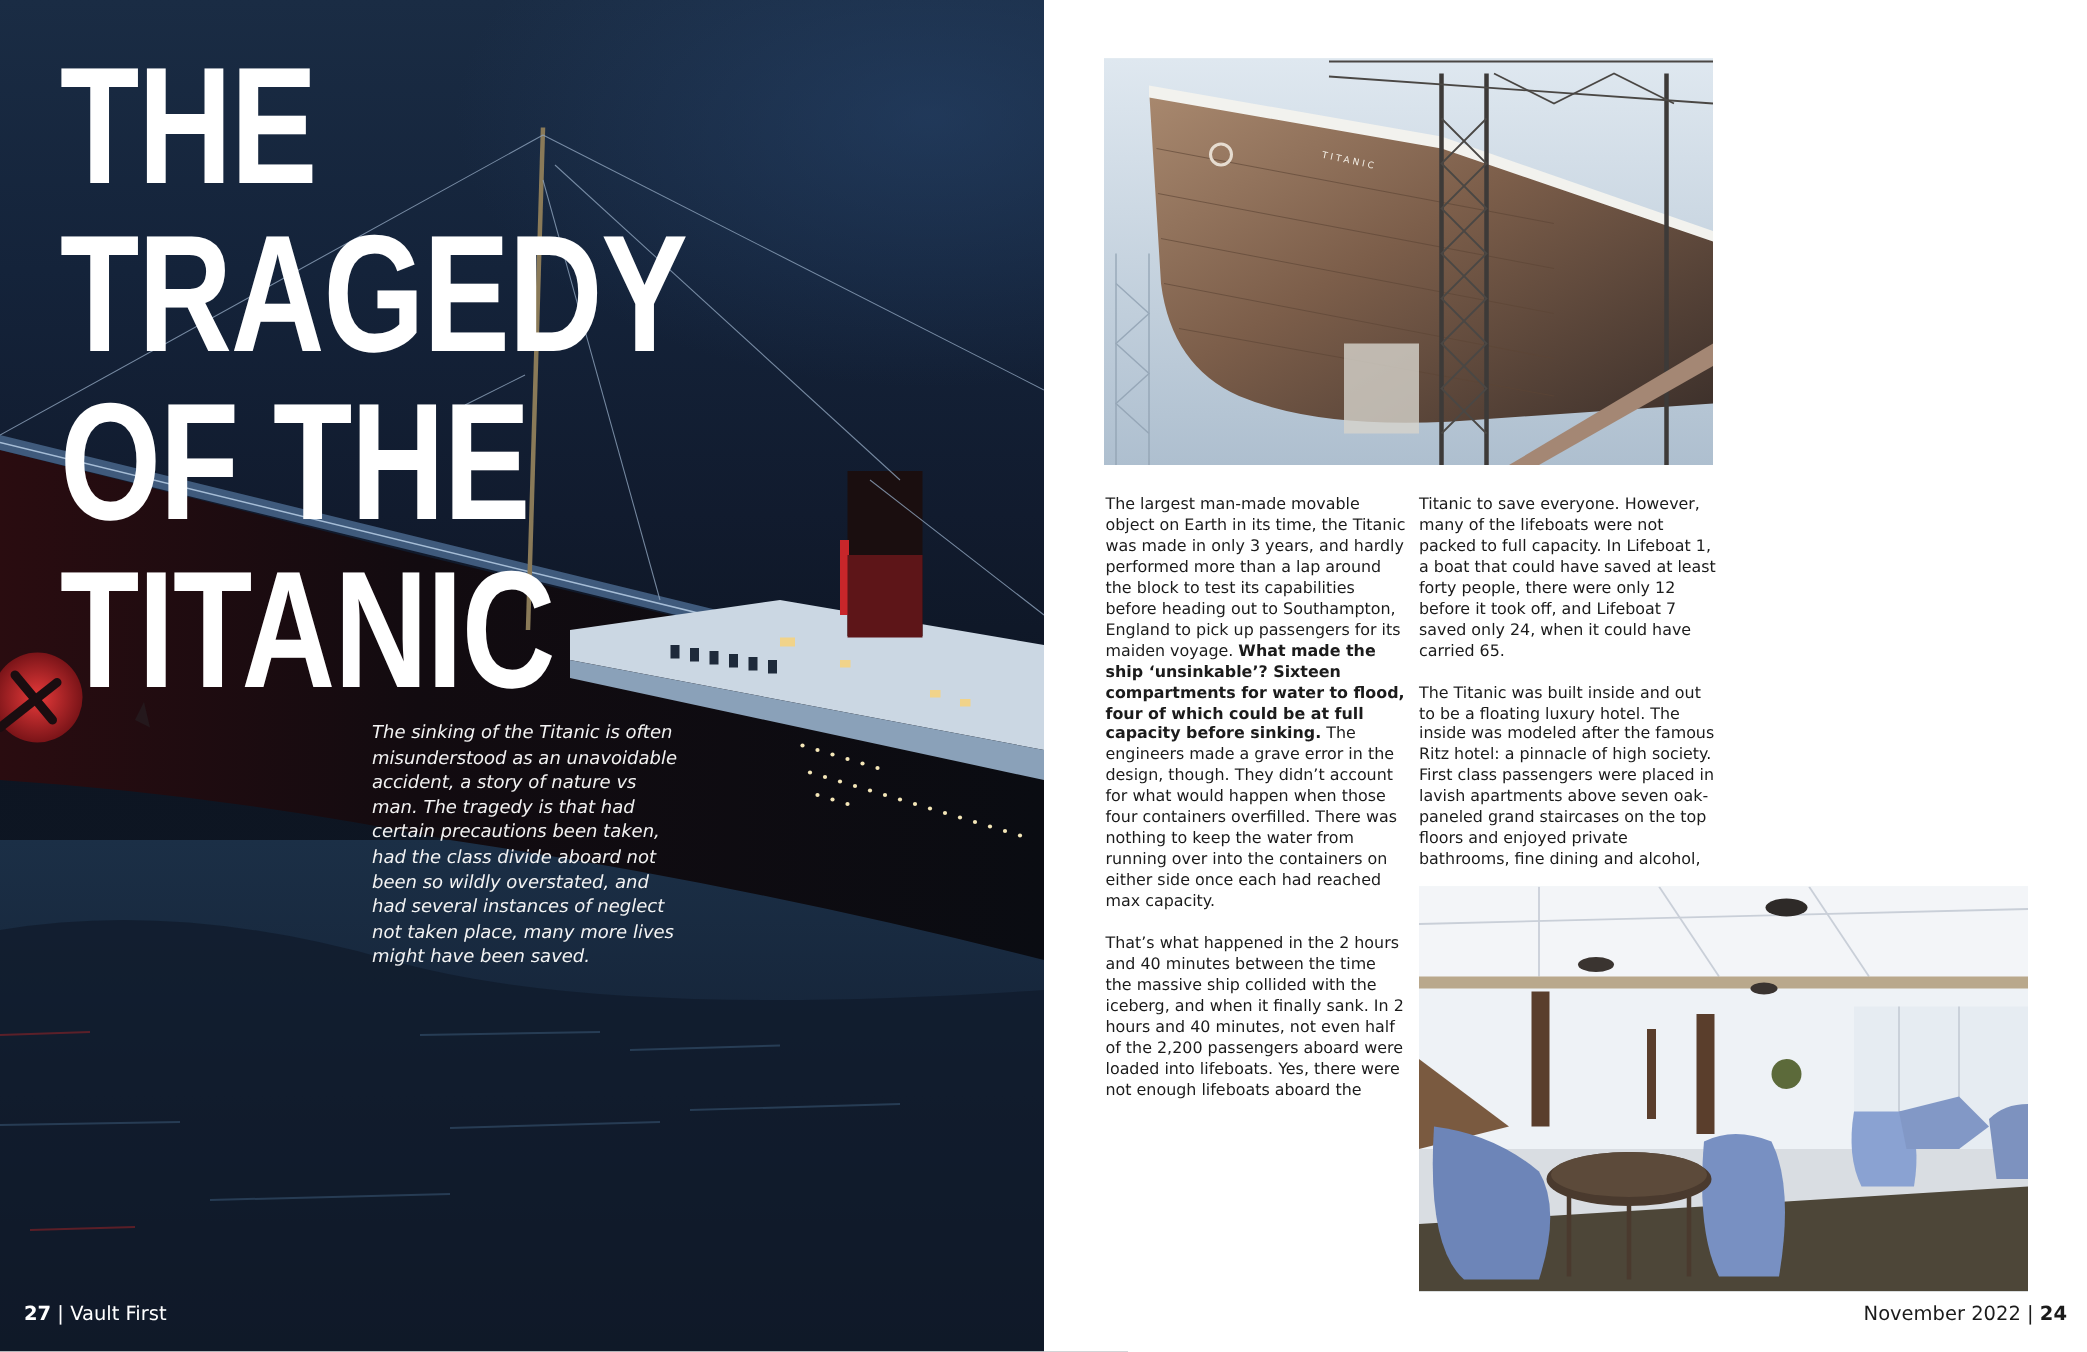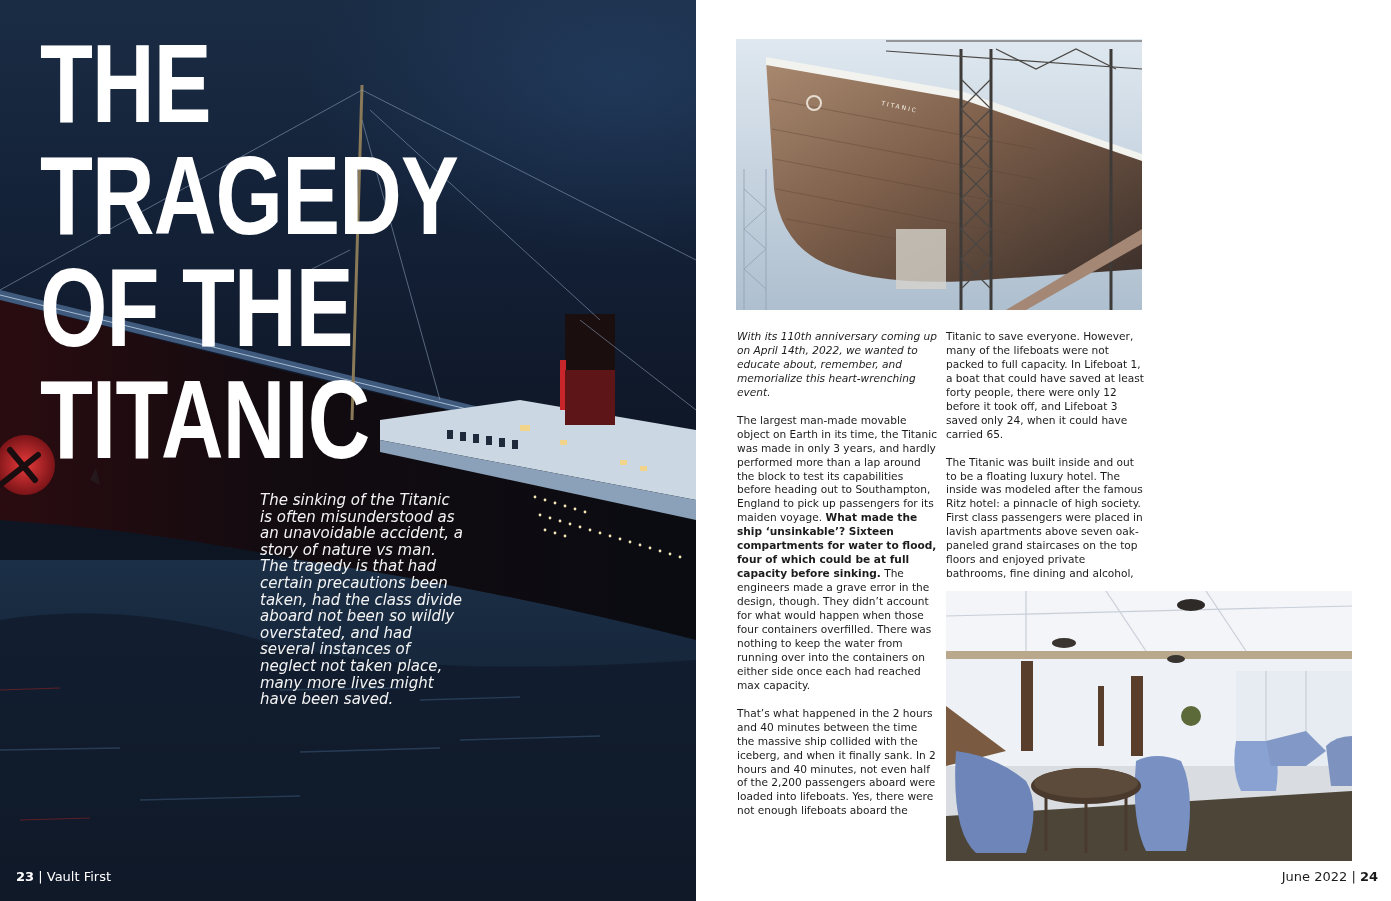--- a/index.html
+++ b/index.html
@@ -8,22 +8,22 @@
   
   .left-page { position:absolute; left:0; top:0; width:752px; height:901px; overflow:hidden;
     background: linear-gradient(180deg, #1a2c44 0%, #14233a 20%, #111b2e 38%, #0d1522 55%, #0e1623 70%, #141d2c 100%); }
   .sky-glow { position:absolute; left:300px; top:0; width:400px; height:260px;
     background: radial-gradient(ellipse at 80% 30%, rgba(40,70,110,0.55), rgba(0,0,0,0) 70%); }
   .ship-scene { position:absolute; left:0; top:0; width:696px; height:901px; }
   .title { position:absolute; left:40px; top:28px; margin:0; color:#ffffff;
     font-family:"Liberation Sans", sans-serif; font-weight:700; font-size:111px; line-height:112px;
     letter-spacing:-1px; transform:scaleX(0.78); transform-origin:left top; text-transform:uppercase; }
   .title span { display:block; white-space:nowrap; }
-  .intro { position:absolute; left:248px; top:480px; width:205px; margin:12px; color:#f3f3f3;
-    font-family:"DejaVu Sans", sans-serif; font-style:italic; font-size:15px; line-height:16.6px; }
+  .intro { position:absolute; left:248px; top:480px; width:205px; margin:0; color:#f3f3f3;
+    font-family:"DejaVu Sans", sans-serif; font-style:italic; font-size:12px; line-height:16.6px; }
   .left-footer { position:absolute; left:16px; top:869px; color:#ffffff; font-family:"DejaVu Sans", sans-serif; font-size:13px; }
   .left-footer b { font-weight:700; }
 
   
   .right-page { position:absolute; left:696px; top:0; width:695px; height:901px; background:#ffffff; }
   .photo { position:absolute; overflow:hidden; }
   .photo-ship { left:40px; top:39px; width:406px; height:271px; background:#c9d7e3; }
   .photo-lounge { left:250px; top:591px; width:406px; height:270px; background:#e9edf2; }
   .col { position:absolute; top:330px; width:200px; color:#1b1b1b; font-family:"DejaVu Sans", sans-serif;
     font-size:10.6px; line-height:13.95px; }
@@ -147,21 +147,21 @@
   <h1 class="title">
     <span>THE</span>
     <span>TRAGEDY</span>
     <span>OF THE</span>
     <span>TITANIC</span>
   </h1>
 
   <p class="intro">The sinking of the Titanic is often misunderstood as an unavoidable accident, a story of nature vs man. The tragedy is that had certain precautions been taken, had the class divide aboard not been so wildly overstated, and had several instances of neglect not taken place, many more lives might have been saved.</p>
 
   <div class="left-footer">
-    <b>23</b>
+    <b>27</b>
     <span>|</span>
     <span>Vault First</span>
   </div>
 </section>
 
 <section class="right-page">
 
   <div class="photo photo-ship">
     <svg width="406" height="271" viewBox="0 0 406 271">
       <defs>
@@ -203,27 +203,26 @@
         <line x1="8" y1="130" x2="8" y2="271"></line>
           <line x1="30" y1="130" x2="30" y2="271"></line>
         <path d="M8 150 L30 170 L8 190 L30 210 L8 230 L30 250"></path>
       </g>
       <rect x="160" y="190" width="50" height="60" fill="#d6d3cc" opacity="0.8"></rect>
       <path d="M270 271 L 406 190 L 406 205 L 290 271 Z" fill="#a48774"></path>
     </svg>
   </div>
 
   <div class="col col-1">
-    <p class="lead">With its 110th anniversary coming up on April 14th, 2022, we wanted to educate about, remember, and memorialize this heart-wrenching event.</p>
     <p><span>The largest man-made movable object on Earth in its time, the Titanic was made in only 3 years, and hardly performed more than a lap around the block to test its capabilities before heading out to Southampton, England to pick up passengers for its maiden voyage. </span><span class="strong">What made the ship ‘unsinkable’? Sixteen compartments for water to flood, four of which could be at full capacity before sinking.</span><span> The engineers made a grave error in the design, though. They didn’t account for what would happen when those four containers overfilled. There was nothing to keep the water from running over into the containers on either side once each had reached max capacity.</span></p>
     <p>That’s what happened in the 2 hours and 40 minutes between the time the massive ship collided with the iceberg, and when it finally sank. In 2 hours and 40 minutes, not even half of the 2,200 passengers aboard were loaded into lifeboats. Yes, there were not enough lifeboats aboard the</p>
   </div>
 
   <div class="col col-2">
-    <p>Titanic to save everyone. However, many of the lifeboats were not packed to full capacity. In Lifeboat 1, a boat that could have saved at least forty people, there were only 12 before it took off, and Lifeboat 3 saved only 24, when it could have carried 65.</p>
+    <p>Titanic to save everyone. However, many of the lifeboats were not packed to full capacity. In Lifeboat 1, a boat that could have saved at least forty people, there were only 12 before it took off, and Lifeboat 7 saved only 24, when it could have carried 65.</p>
     <p>The Titanic was built inside and out to be a floating luxury hotel. The inside was modeled after the famous Ritz hotel: a pinnacle of high society. First class passengers were placed in lavish apartments above seven oak-paneled grand staircases on the top floors and enjoyed private bathrooms, fine dining and alcohol,</p>
   </div>
 
   <div class="photo photo-lounge">
     <svg width="406" height="270" viewBox="0 0 406 270">
       <rect width="406" height="270" fill="#eef2f6"></rect>
       <rect x="0" y="0" width="406" height="65" fill="#f3f5f8"></rect>
       <g stroke="#c9cfd8" stroke-width="1.2" fill="none">
         <line x1="80" y1="0" x2="80" y2="60"></line>
           <line x1="0" y1="25" x2="406" y2="15"></line>
@@ -255,17 +254,17 @@
       <g stroke="#4a3a2e" stroke-width="3">
         <line x1="100" y1="205" x2="100" y2="260"></line>
           <line x1="180" y1="205" x2="180" y2="260"></line>
           <line x1="140" y1="212" x2="140" y2="262"></line>
       </g>
       <circle cx="245" cy="125" r="10" fill="#5c6a3a"></circle>
     </svg>
   </div>
 
   <div class="right-footer">
-    <span>June 2022</span>
+    <span>November 2022</span>
     <span>|</span>
     <b>24</b>
   </div>
 </section>
 
 </body></html>

